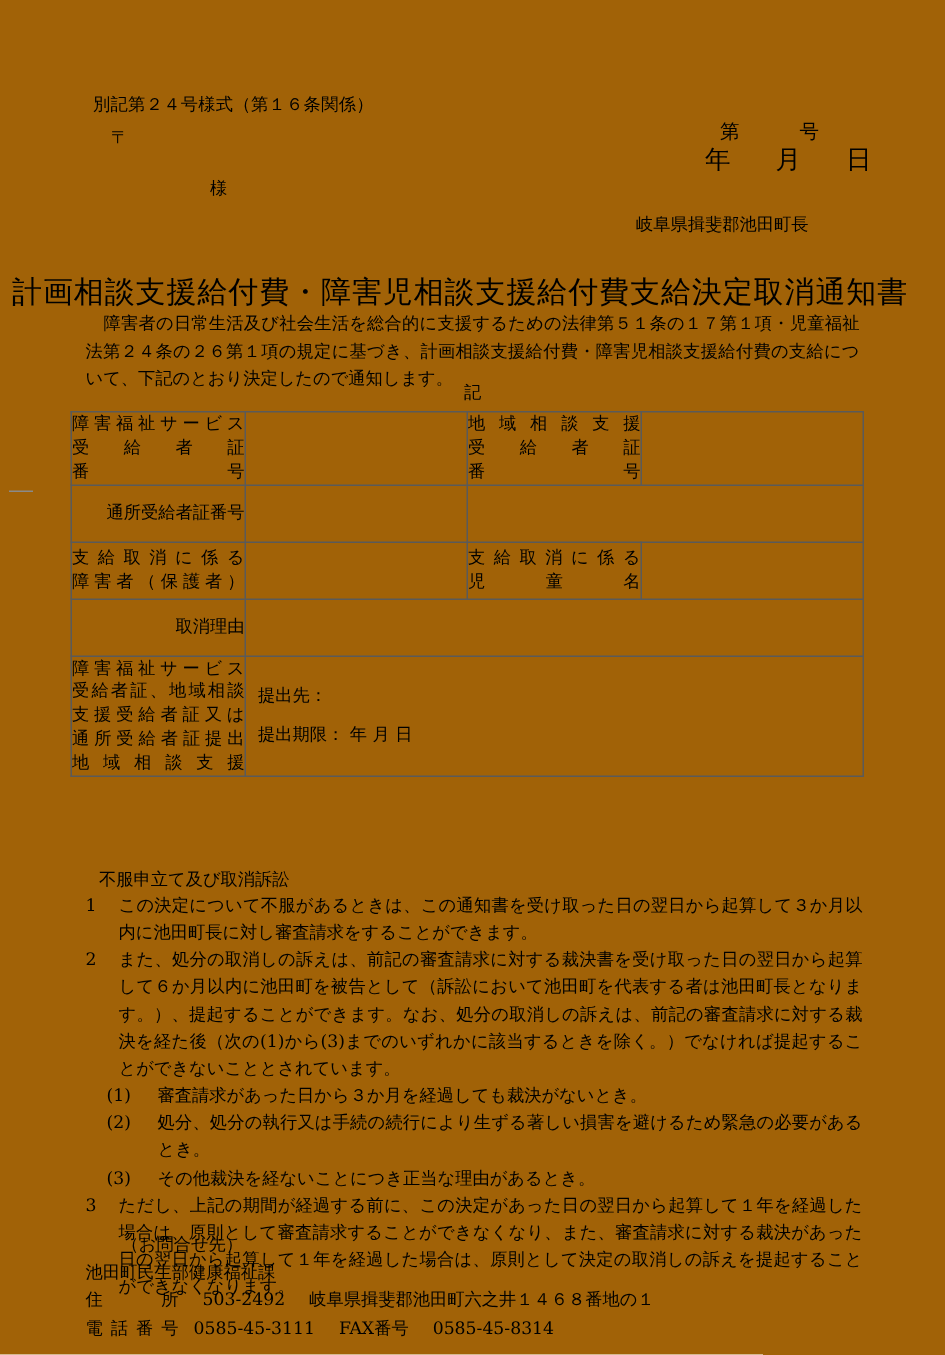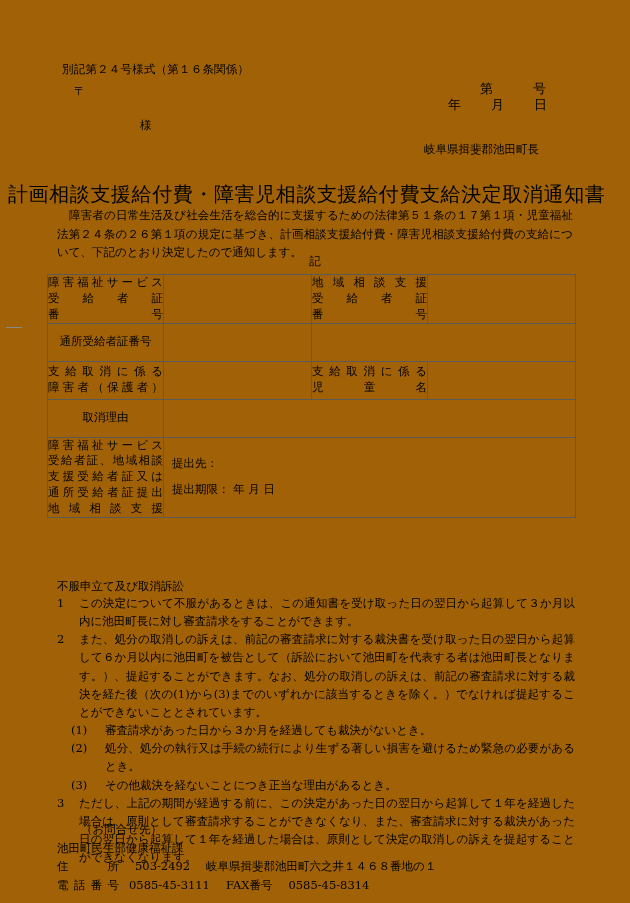--- a/index.html
+++ b/index.html
@@ -40,24 +40,24 @@
     position: absolute;
     left: 480px;
     top: 79px;
     width: 110px;
     font-size: 13px;
     white-space: nowrap;
   }
   .doc-number .n1 { margin-right: 40px; }
   .doc-date {
     position: absolute;
-    left: 448px;
+    left: 470px;
     top: 95px;
     width: 120px;
-    font-size: 13px;
+    font-size: 17px;
     white-space: nowrap;
   }
   .doc-date span { margin-right: 30px; }
   .doc-date span:last-child { margin-right: 0; }
   .addressee {
     position: absolute;
     left: 140px;
     top: 117px;
     font-size: 11.5px;
   }
@@ -123,21 +123,21 @@
     border: 1px solid #5a5a5a;
     padding: 0;
     vertical-align: middle;
   }
   .lbl {
     padding: 3px 5px;
     line-height: 1.38;
     white-space: nowrap;
     margin-left: 8px;
   }
-  .lbl-c { text-align: center; }
+  .lbl-c { text-align: right; }
   
   .sp {
     display: block;
     text-align: justify;
     text-align-last: justify;
     white-space: nowrap;
   }
   .boxrow {
     display: flex;
     height: 100%;
@@ -148,21 +148,21 @@
     border-right: 1px dashed #8a8a8a;
     font-style: normal;
   }
   .boxrow > i:last-child { border-right: none; }
   .cellpad { padding: 4px 8px; }
   .subline { padding: 2px 8px; line-height: 1.9; }
 
   
   .appeal-head {
     position: absolute;
-    left: 57px;
+    left: 66px;
     top: 578px;
     font-size: 11.5px;
   }
   .appeal-list {
     position: absolute;
     left: 57px;
     top: 594px;
     width: 518px;
     font-size: 11.5px;
     line-height: 1.58;

